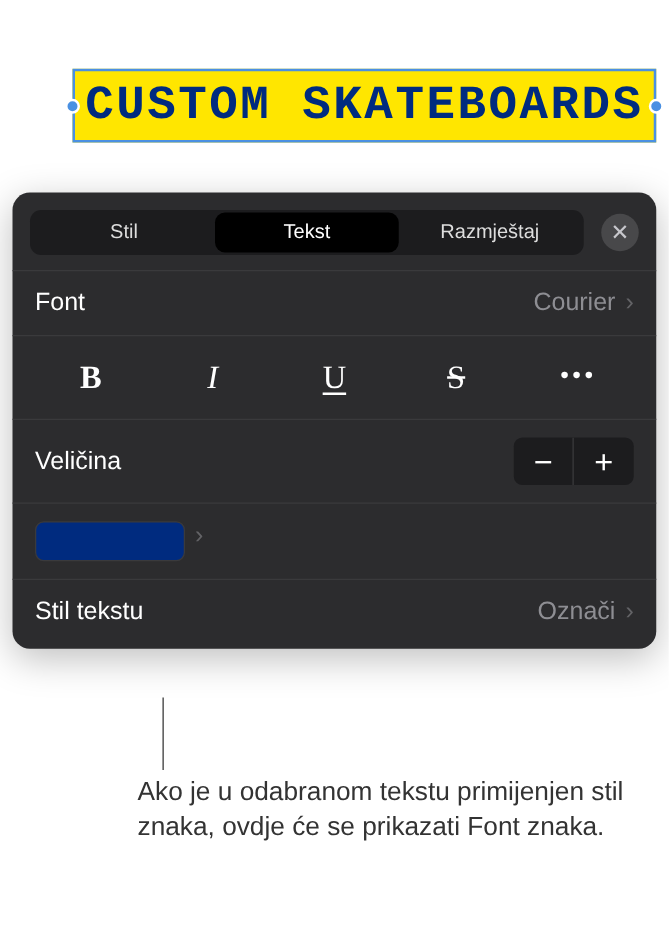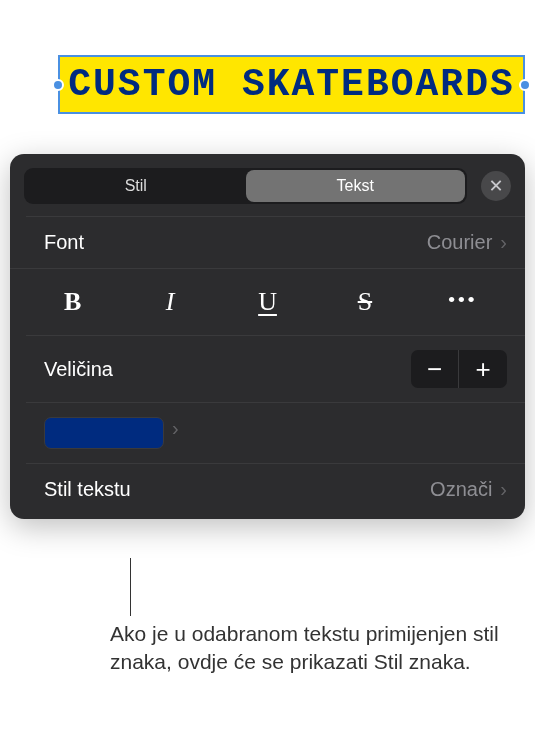--- a/index.html
+++ b/index.html
@@ -68,21 +68,21 @@
     .seg-item {
       flex: 1;
       text-align: center;
       padding: 7px 12px;
       font-size: 16px;
       color: #ddd;
       border-radius: 8px;
       cursor: pointer;
     }
     .seg-item.active {
-      background: #737373;
+      background: #000000;
       color: #fff;
     }
     .close-btn {
       width: 30px;
       height: 30px;
       border-radius: 50%;
       background: #48484a;
       display: flex;
       align-items: center;
       justify-content: center;
@@ -92,21 +92,20 @@
     }
     
     
     .row {
       display: flex;
       align-items: center;
       justify-content: space-between;
       padding: 14px 18px;
       font-size: 20px;
       border-top: 1px solid #3a3a3c;
-      margin-left: 16px;
     }
     .row:first-of-type { border-top: none; }
     .row .label { color: #fff; }
     .row .value { color: #8e8e93; display: flex; gap: 8px; }
     .chevron {
       color: #636366;
       font-size: 20px;
     }
     
     
@@ -195,20 +194,21 @@
     <div class="handle left"></div>
     <div class="handle right"></div>
   </div>
 </div>
 
 <div class="panel">
   <div class="tabs-row">
     <div class="seg">
       <div class="seg-item">Stil</div>
       <div class="seg-item active">Tekst</div>
+      <div class="seg-item">Razmještaj</div>
     </div>
     <div class="close-btn">
       <span>✕</span>
     </div>
   </div>
 
   <div class="row">
     <span class="label">Font</span>
     <span class="value">
       <span>Courier</span>
@@ -244,13 +244,13 @@
   <div class="row">
     <span class="label">Stil tekstu</span>
     <span class="value">
       <span>Označi</span>
       <span class="chevron">›</span>
     </span>
   </div>
 </div>
 
 <div class="callout-line"></div>
-<div class="callout">Ako je u odabranom tekstu primijenjen stil znaka, ovdje će se prikazati Stil znaka.</div>
+<div class="callout">Ako je u odabranom tekstu primijenjen stil znaka, ovdje će se prikazati Font znaka.</div>
 
 </body></html>

